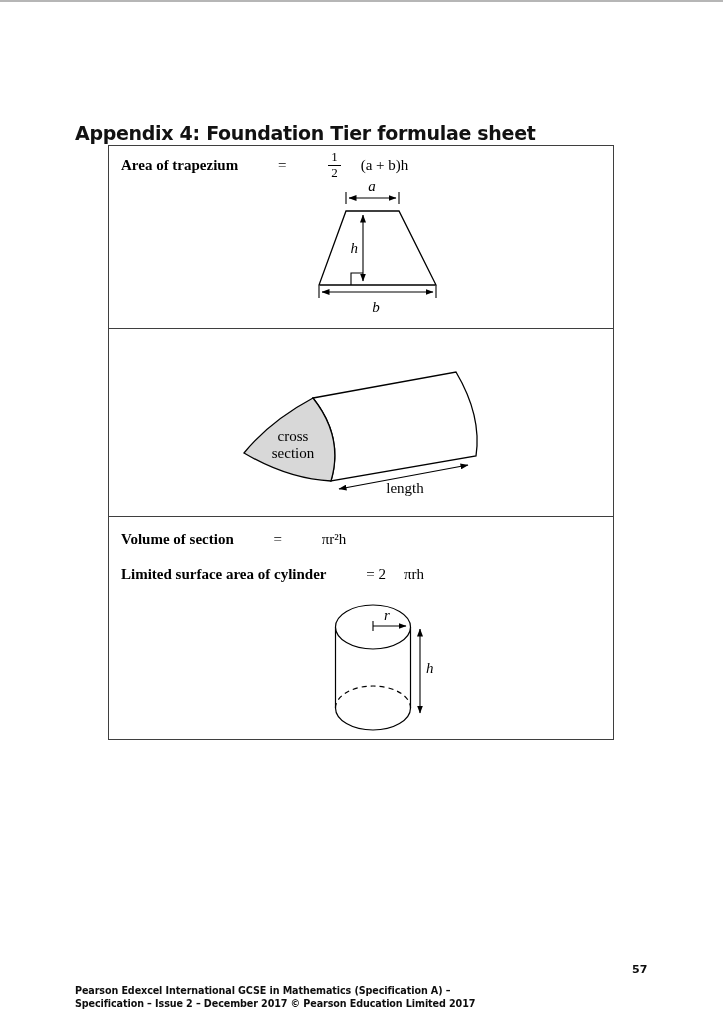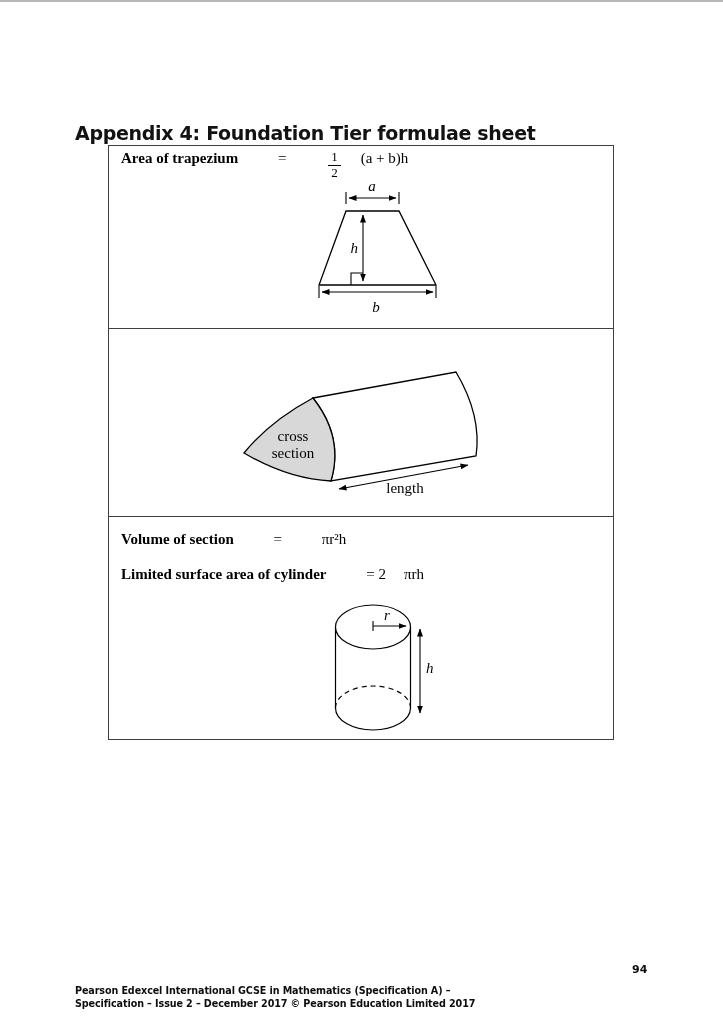--- a/index.html
+++ b/index.html
@@ -37,20 +37,21 @@
   }
   .trow { position: relative; width: 100%; }
   .trow-1 { height: 183px; border-bottom: 1px solid #3f3f3f; }
   .trow-2 { height: 188px; border-bottom: 1px solid #3f3f3f; }
   .trow-3 { height: 222px; }
   .trow svg { position: absolute; left: 0; top: 0; }
   .formula-line {
     position: absolute;
     left: 12px;
     display: flex;
+    align-items: center;
     font-size: 15px;
     white-space: pre;
     gap: 18px;
   }
   .flabel { font-weight: bold; }
   .fital { }
   .frac {
     display: inline-flex;
     flex-direction: column;
     align-items: center;
@@ -193,15 +194,15 @@
       </svg>
     </div>
 
   </div>
 
   <div class="footer">
     <div>Pearson Edexcel International GCSE in Mathematics (Specification A) –</div>
     <div>Specification – Issue 2 – December 2017 © Pearson Education Limited 2017</div>
   </div>
 
-  <div class="page-number">94</div>
+  <div class="page-number">57</div>
 
 </div>
 
 </body></html>

